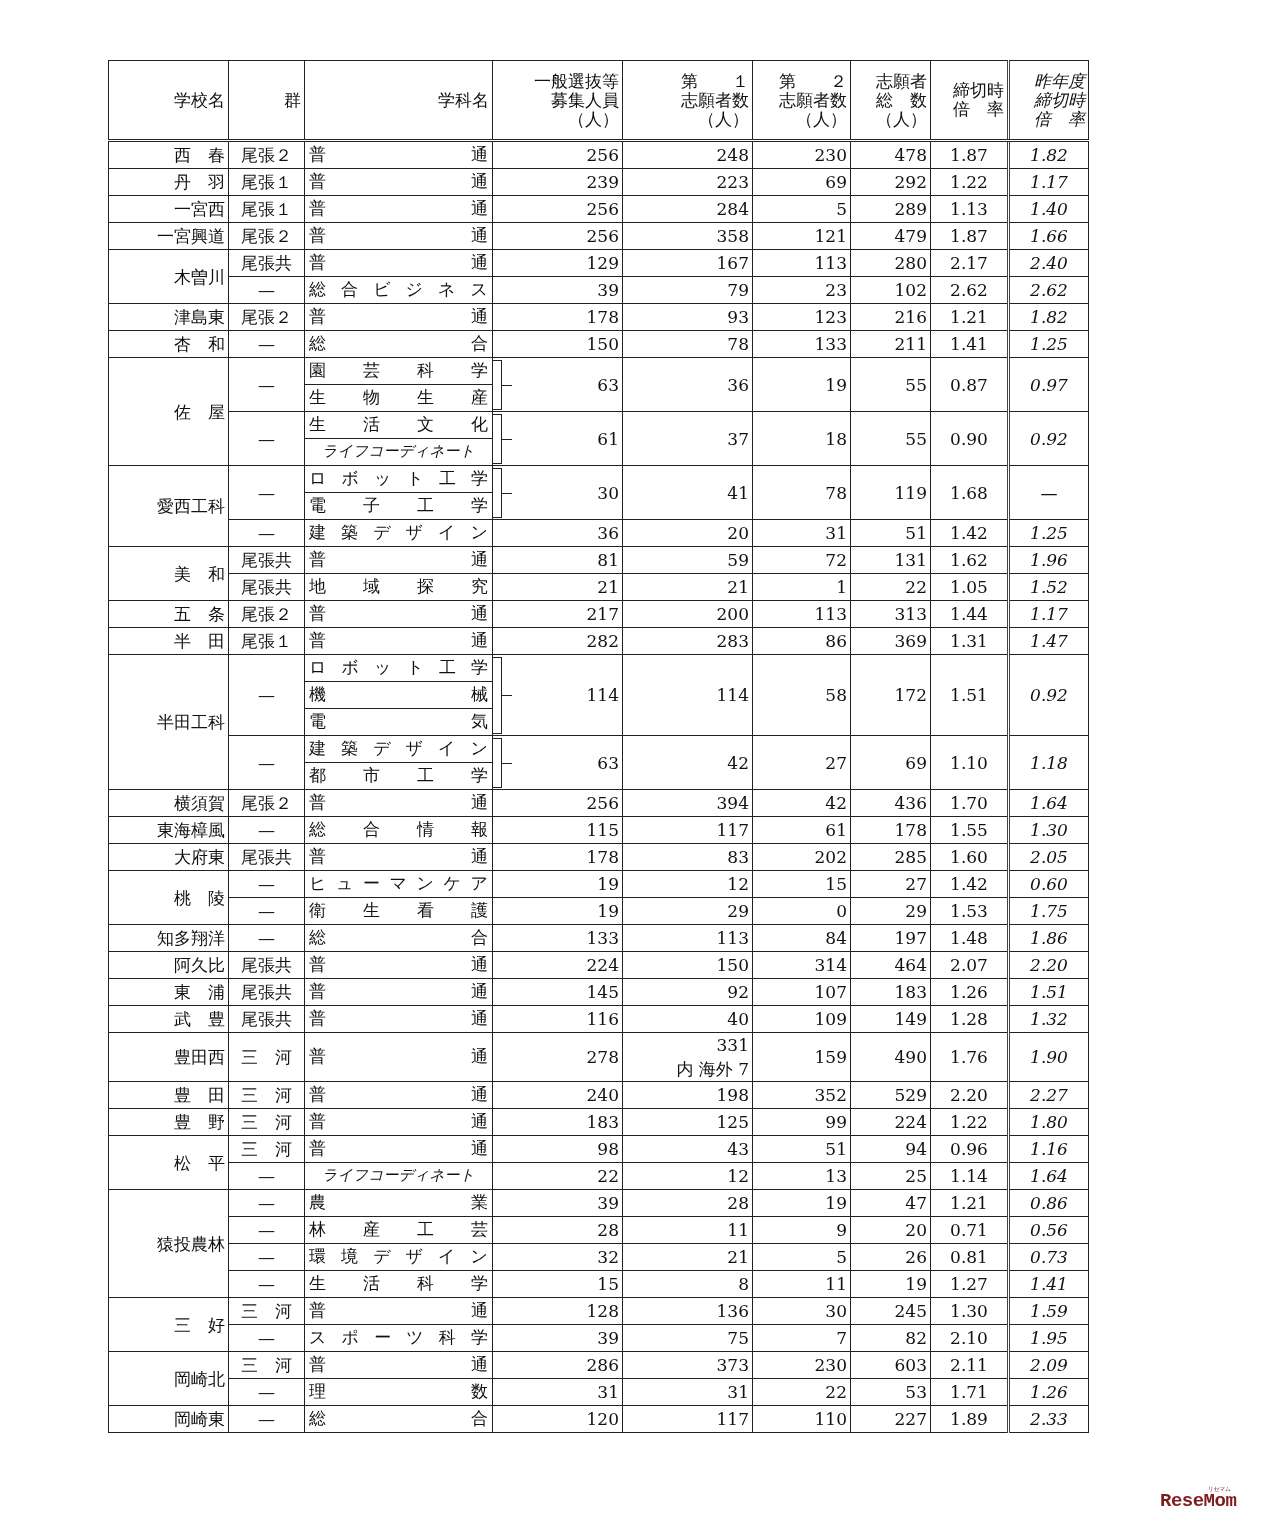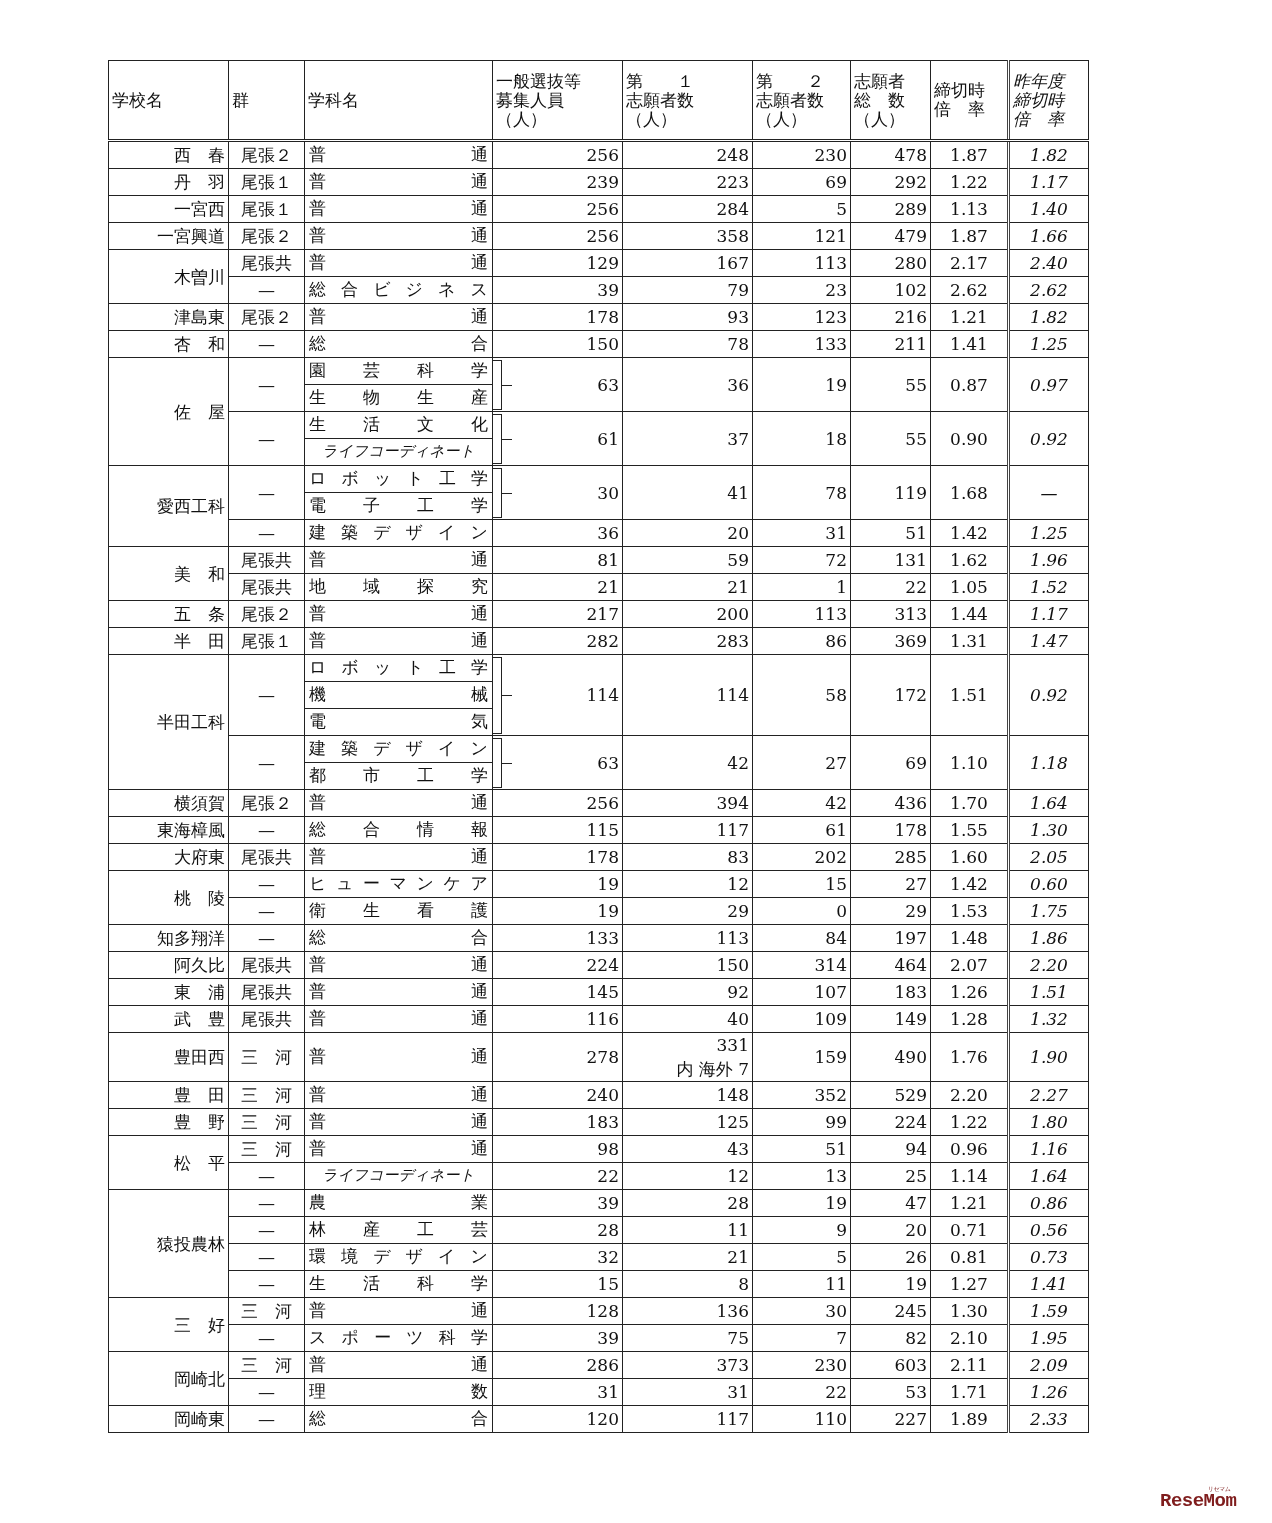--- a/index.html
+++ b/index.html
@@ -1,19 +1,19 @@
 <!DOCTYPE html>
 <html><head>
 <meta charset="utf-8">
 <style>
   html,body{margin:0;padding:0;background:#fff;}
   body{width:1272px;height:1523px;position:relative;font-family:"DejaVu Serif","Liberation Serif",serif;color:#111;overflow:hidden;}
   table.t{position:absolute;left:108px;top:60px;border-collapse:collapse;table-layout:fixed;font-size:17px;}
   table.t td, table.t th{border:1px solid #222;padding:0 3px;height:26px;line-height:24px;white-space:nowrap;overflow:hidden;}
-  table.t th{font-weight:normal;font-size:17px;line-height:19px;text-align:left;vertical-align:middle;height:78px;border-bottom:3px double #222;margin-top:8px;}
+  table.t th{font-weight:normal;font-size:17px;line-height:19px;text-align:right;vertical-align:middle;height:78px;border-bottom:3px double #222;margin-top:8px;}
   .c-school{width:112px;text-align:right;}
   .c-group{width:68px;text-align:center;}
   .c-dept{width:180px;padding:0 !important;}
   .num{text-align:right;}
   .rate{text-align:center;}
   td.dbl-l, th.dbl-l{border-left:3px double #444 !important;font-style:italic;}
   td.gray, th.gray{border-left-color:#777;}
   .dept-inner{display:flex;justify-content:space-between;padding:0 4px;height:26px;line-height:24px;}
   .dept-inner.small{font-size:15px;font-style:italic;}
   .bracket{position:absolute;width:8px;border:1px solid #222;border-left:none;}
@@ -626,21 +626,21 @@
       <tr>
         <td class="c-school"><span>豊　田</span></td>
         <td class="c-group gray"><span>三　河</span></td>
         <td class="c-dept">
           <div class="dept-inner">
             <span>普</span>
             <span>通</span>
           </div>
         </td>
         <td class="num "><span>240</span></td>
-        <td class="num gray"><span>148</span></td>
+        <td class="num gray"><span>198</span></td>
         <td class="num gray"><span>352</span></td>
         <td class="num gray"><span>529</span></td>
         <td class="rate gray"><span>2.20</span></td>
         <td class="rate dbl-l"><span>2.27</span></td>
       </tr>
       <tr>
         <td class="c-school"><span>豊　野</span></td>
         <td class="c-group gray"><span>三　河</span></td>
         <td class="c-dept">
           <div class="dept-inner">

